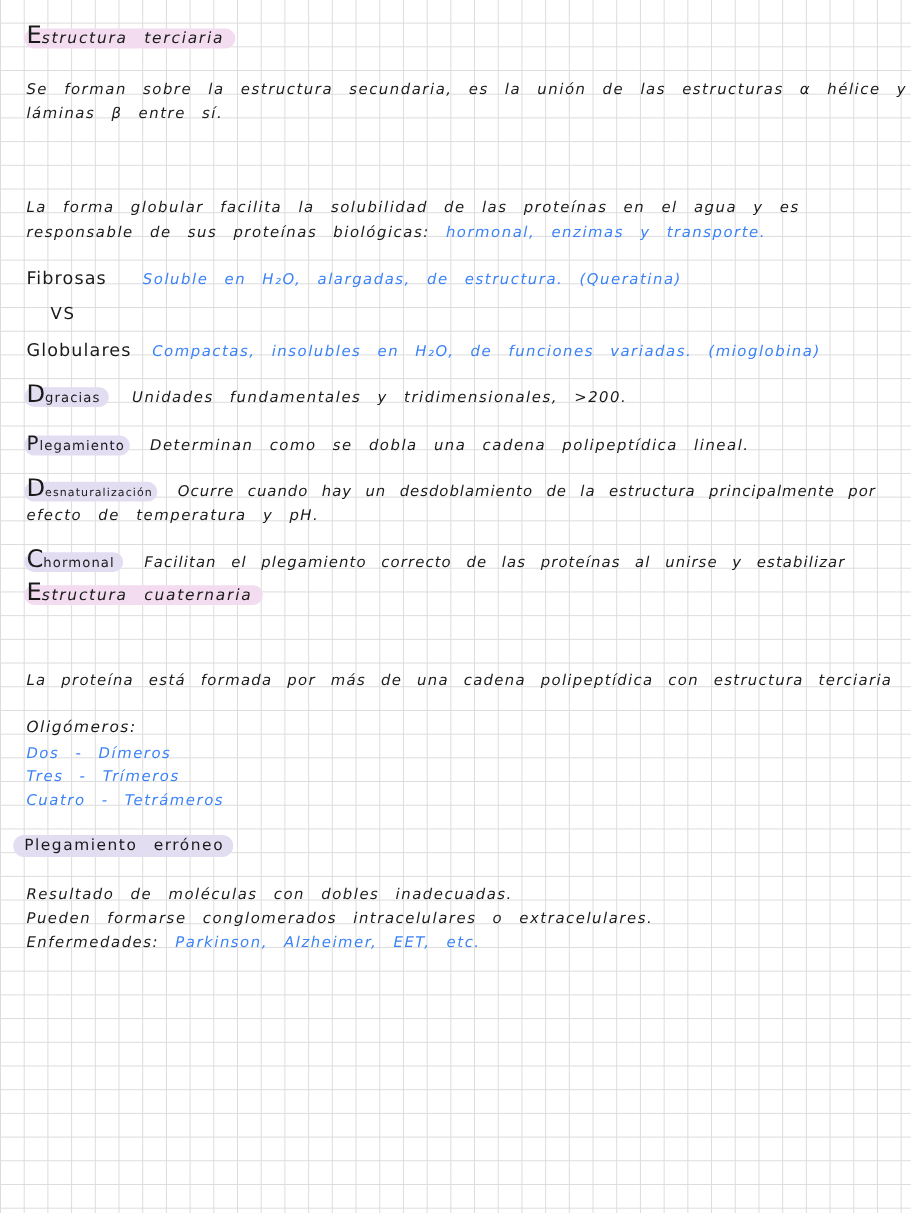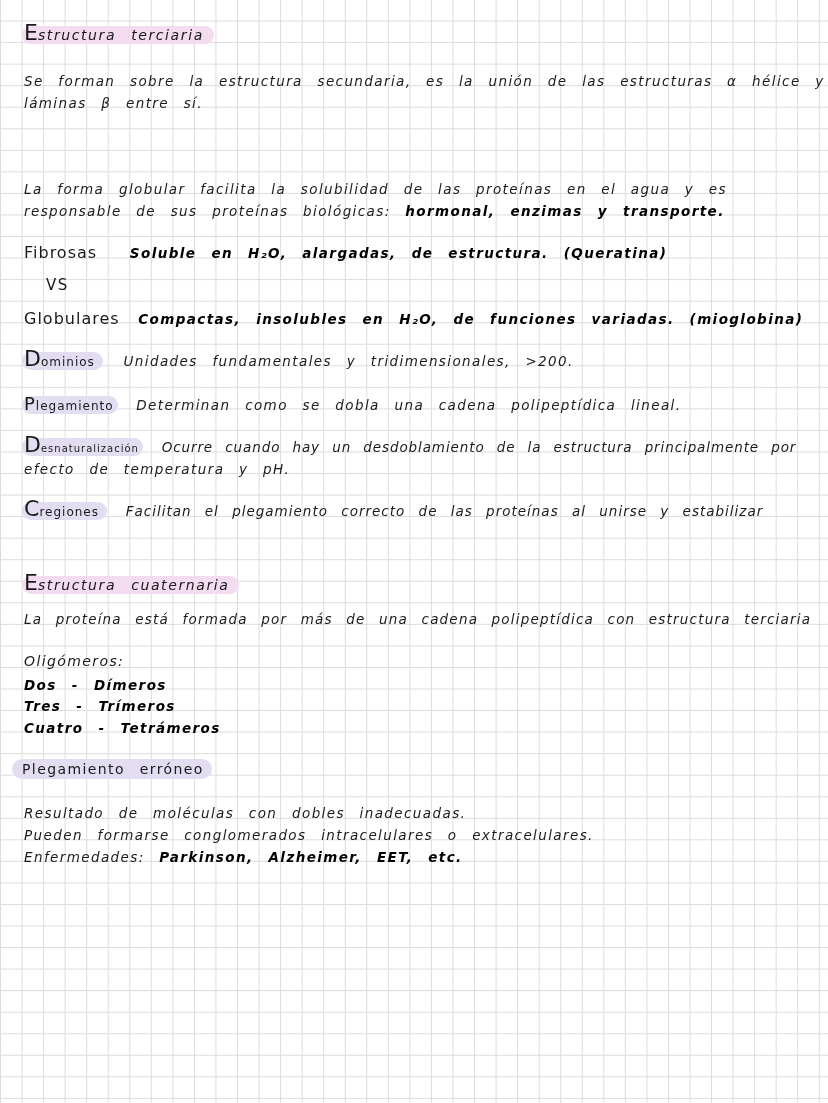--- a/index.html
+++ b/index.html
@@ -14,21 +14,21 @@
       font-family: "DejaVu Sans", sans-serif;
       color: #1a1a1a;
       position: relative;
     }
     .page { position: absolute; inset: 0; }
     .line {
       position: absolute; left: 24px; white-space: nowrap;
       font-size: 13.5px; letter-spacing: 1.4px; word-spacing: 9px;
       font-style: italic; line-height: 18px;
     }
-    .blue { color: #000000; font-weight: bold; }
+    .blue { color: #3b82f6; }
     .hl-pink {
       background: #f3dcef; border-radius: 10px; padding: 1px 10px 1px 2px;
       margin-left: -2px;
     }
     .hl-lav {
       background: #e3ddf2; border-radius: 10px; padding: 1px 8px 1px 2px;
       margin-left: -2px;
     }
     .big { font-size: 22px; font-style: normal; letter-spacing: 0; }
     .heading { font-size: 14px; letter-spacing: 1.6px; }
@@ -57,41 +57,41 @@
     <span class="term" style="font-size:16px;">Fibrosas</span>
     <span class="blue" style="margin-left:18px;">Soluble en H₂O, alargadas, de estructura. (Queratina)</span>
   </div>
   <div class="line" style="top:276px; left:46px; font-style:normal; font-size:15px;">VS</div>
   <div class="line" style="top:310px;">
     <span class="term" style="font-size:16px;">Globulares</span>
     <span class="blue" style="margin-left:4px;">Compactas, insolubles en H₂O, de funciones variadas. (mioglobina)</span>
   </div>
 
   <div class="line" style="top:350px;">
-    <span class="hl-lav"><span class="big">D</span><span class="term" style="font-size:12px;">ominios</span></span>
+    <span class="hl-lav"><span class="big">D</span><span class="term" style="font-size:12px;">gracias</span></span>
     <span style="margin-left:6px;">Unidades fundamentales y tridimensionales, &gt;200.</span>
   </div>
 
   <div class="line" style="top:395px;">
     <span class="hl-lav" style="padding-right:4px;"><span class="term" style="font-size:18px;">P</span><span class="term" style="font-size:12px;">legamiento</span></span>
     <span style="margin-left:4px;">Determinan como se dobla una cadena polipeptídica lineal.</span>
   </div>
 
   <div class="line" style="top:436px;">
     <span class="hl-lav" style="padding-right:4px;"><span class="big">D</span><span class="term" style="font-size:10px;">esnaturalización</span></span>
     <span style="margin-left:4px; letter-spacing:0.9px; word-spacing:7px;">Ocurre cuando hay un desdoblamiento de la estructura principalmente por</span>
   </div>
   <div class="line" style="top:460px;">efecto de temperatura y pH.</div>
 
   <div class="line" style="top:500px;">
-    <span class="hl-lav"><span class="big">C</span><span class="term" style="font-size:12px;">regiones</span></span>
+    <span class="hl-lav"><span class="big">C</span><span class="term" style="font-size:12px;">hormonal</span></span>
     <span style="margin-left:4px; letter-spacing:1px; word-spacing:8px;text-align:center;">Facilitan el plegamiento correcto de las proteínas al unirse y estabilizar</span>
   </div>
 
-  <div class="line heading" style="top:574px;">
+  <div class="line heading" style="top:530px;">
     <span class="hl-pink"><span class="big">E</span><span>structura cuaternaria</span></span>
   </div>
 
   <div class="line" style="top:610px; letter-spacing:1.2px; word-spacing:8px;">La proteína está formada por más de una cadena polipeptídica con estructura terciaria</div>
 
   <div class="line" style="top:652px; font-size:14px;">Oligómeros:</div>
   <div class="line blue" style="top:676px;">Dos - Dímeros</div>
   <div class="line blue" style="top:697px;">Tres - Trímeros</div>
   <div class="line blue" style="top:719px;">Cuatro - Tetrámeros</div>
 

